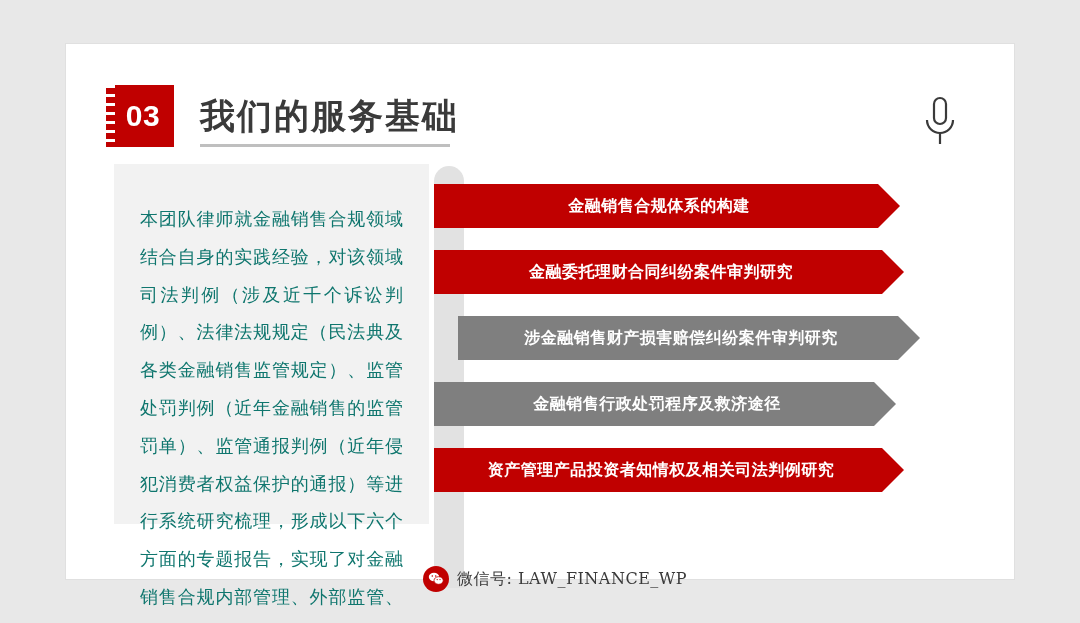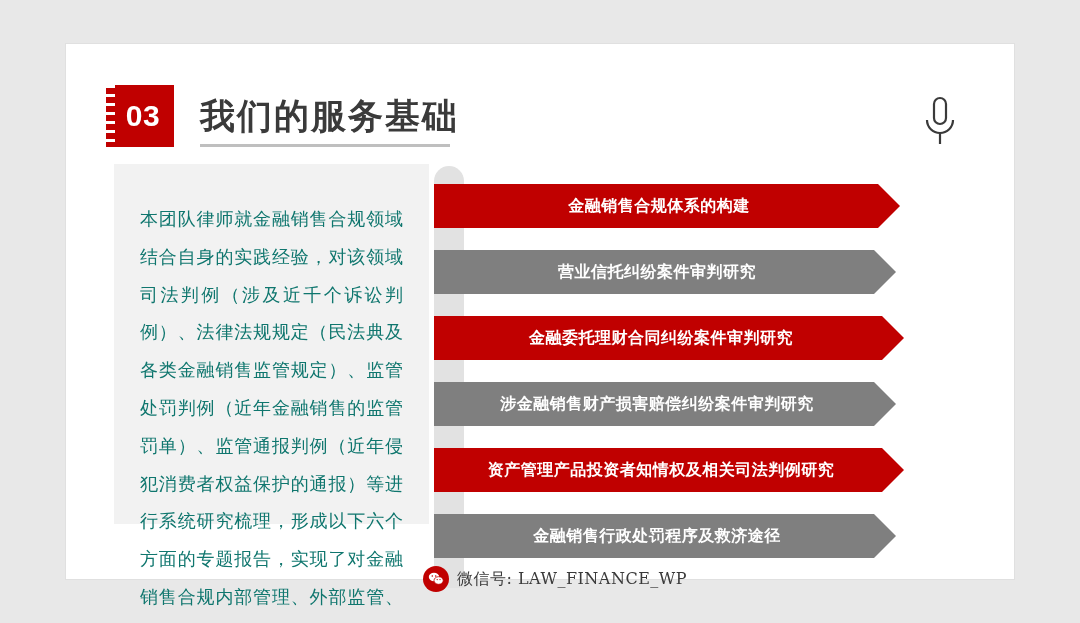--- a/index.html
+++ b/index.html
@@ -132,21 +132,21 @@
     letter-spacing: 0.5px;
     font-family: "DejaVu Sans", "Liberation Sans", sans-serif;
     clip-path: polygon(0 0, calc(100% - 22px) 0, 100% 50%, calc(100% - 22px) 100%, 0 100%);
   }
   .arrow.red   { background: #c00000; }
   .arrow.gray  { background: #7f7f7f; }
   .arrow .label { padding-right: 16px; }
   .arrow.w1 { width: 466px; }
   .arrow.w2 { width: 462px; }
   .arrow.w3 { width: 470px; }
-  .arrow.w4 { width: 462px; }
+  .arrow.w4 { width: 462px; margin-left: 24px; }
   .arrow.w5 { width: 470px; }
   .arrow.w6 { width: 462px; }
   
   .footer {
     position: absolute;
     left: 0;
     top: 556px;
     width: 1080px;
     height: 46px;
     display: flex;
@@ -198,34 +198,31 @@
   <div class="text-panel">
     <div class="body">本团队律师就金融销售合规领域结合自身的实践经验，对该领域司法判例（涉及近千个诉讼判例）、法律法规规定（民法典及各类金融销售监管规定）、监管处罚判例（近年金融销售的监管罚单）、监管通报判例（近年侵犯消费者权益保护的通报）等进行系统研究梳理，形成以下六个方面的专题报告，实现了对金融销售合规内部管理、外部监管、投资者应对的全方位了解。</div>
   </div>
 
   <div class="track"></div>
 
   <div class="arrows">
     <div class="arrow red w1">
       <span class="label">金融销售合规体系的构建</span>
     </div>
-    <div class="arrow gray w2">
-      <span class="label">营业信托纠纷案件审判研究</span>
-    </div>
     <div class="arrow red w3">
       <span class="label">金融委托理财合同纠纷案件审判研究</span>
     </div>
     <div class="arrow gray w4">
       <span class="label">涉金融销售财产损害赔偿纠纷案件审判研究</span>
     </div>
+    <div class="arrow gray w6">
+      <span class="label">金融销售行政处罚程序及救济途径</span>
+    </div>
     <div class="arrow red w5">
       <span class="label">资产管理产品投资者知情权及相关司法判例研究</span>
-    </div>
-    <div class="arrow gray w6">
-      <span class="label">金融销售行政处罚程序及救济途径</span>
     </div>
   </div>
 
 </div>
 
 <div class="footer">
   <div class="wechat-badge">
     <div class="wechat-circle">
       <svg width="16" height="14" viewBox="0 0 16 14">
         <ellipse cx="6" cy="5" rx="5.2" ry="4.2" fill="#ffffff"></ellipse>

